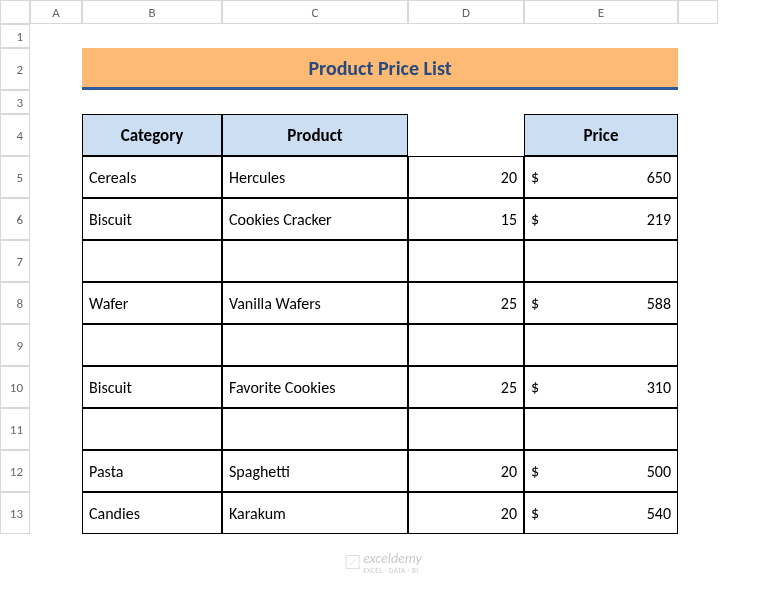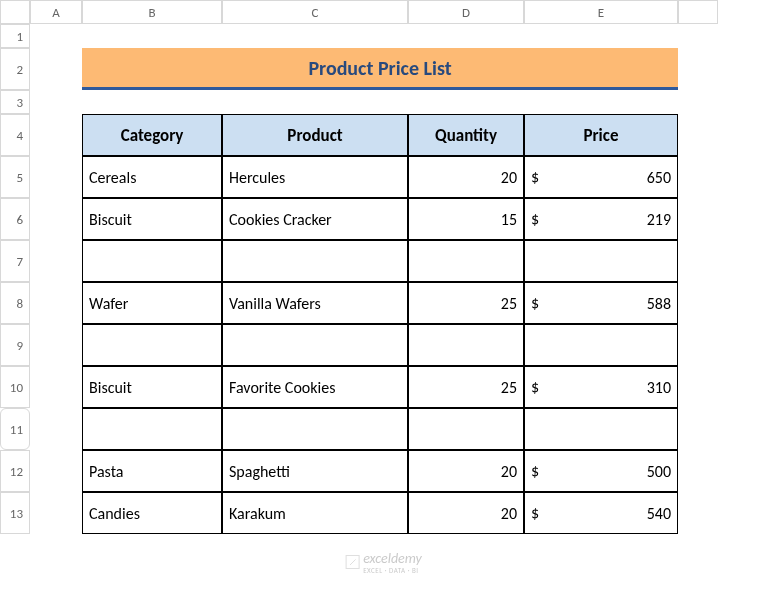--- a/index.html
+++ b/index.html
@@ -109,29 +109,28 @@
   <div class="rowhead" style="grid-column:1;grid-row:2;">1</div>
   <div class="rowhead" style="grid-column:1;grid-row:3;">2</div>
   <div class="rowhead" style="grid-column:1;grid-row:4;">3</div>
   <div class="rowhead" style="grid-column:1;grid-row:5;">4</div>
   <div class="rowhead" style="grid-column:1;grid-row:6;">5</div>
   <div class="rowhead" style="grid-column:1;grid-row:7;">6</div>
   <div class="rowhead" style="grid-column:1;grid-row:8;">7</div>
   <div class="rowhead" style="grid-column:1;grid-row:9;">8</div>
   <div class="rowhead" style="grid-column:1;grid-row:10;">9</div>
   <div class="rowhead" style="grid-column:1;grid-row:11;">10</div>
-  <div class="rowhead" style="grid-column:1;grid-row:12;border-radius:6px;">11</div>
+  <div class="rowhead" style="grid-column:1;grid-row:12;">11</div>
   <div class="rowhead" style="grid-column:1;grid-row:13;">12</div>
   <div class="rowhead" style="grid-column:1;grid-row:14;">13</div>
 
   <div class="titlebar">Product Price List</div>
 
   <div class="thead" style="grid-column:3;grid-row:5;">Category</div>
   <div class="thead" style="grid-column:4;grid-row:5;">Product</div>
-  <div class="thead" style="grid-column:5;grid-row:5;">Quantity</div>
   <div class="thead" style="grid-column:6;grid-row:5;">Price</div>
 
   <div class="tcell" style="grid-column:3;grid-row:6;">Cereals</div>
   <div class="tcell" style="grid-column:4;grid-row:6;">Hercules</div>
   <div class="tcell right" style="grid-column:5;grid-row:6;">20</div>
   <div class="tcell" style="grid-column:6;grid-row:6;">
       <span class="price">
         <span>$</span>
         <span>650</span>
       </span>

